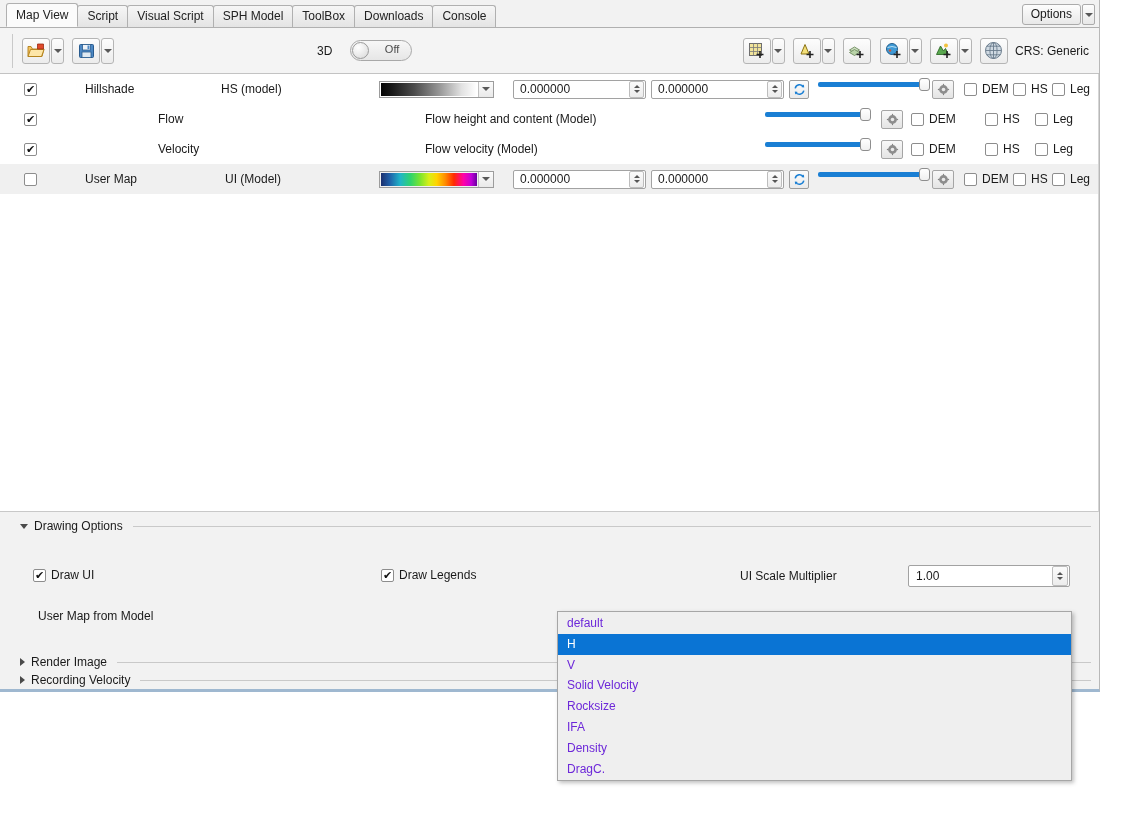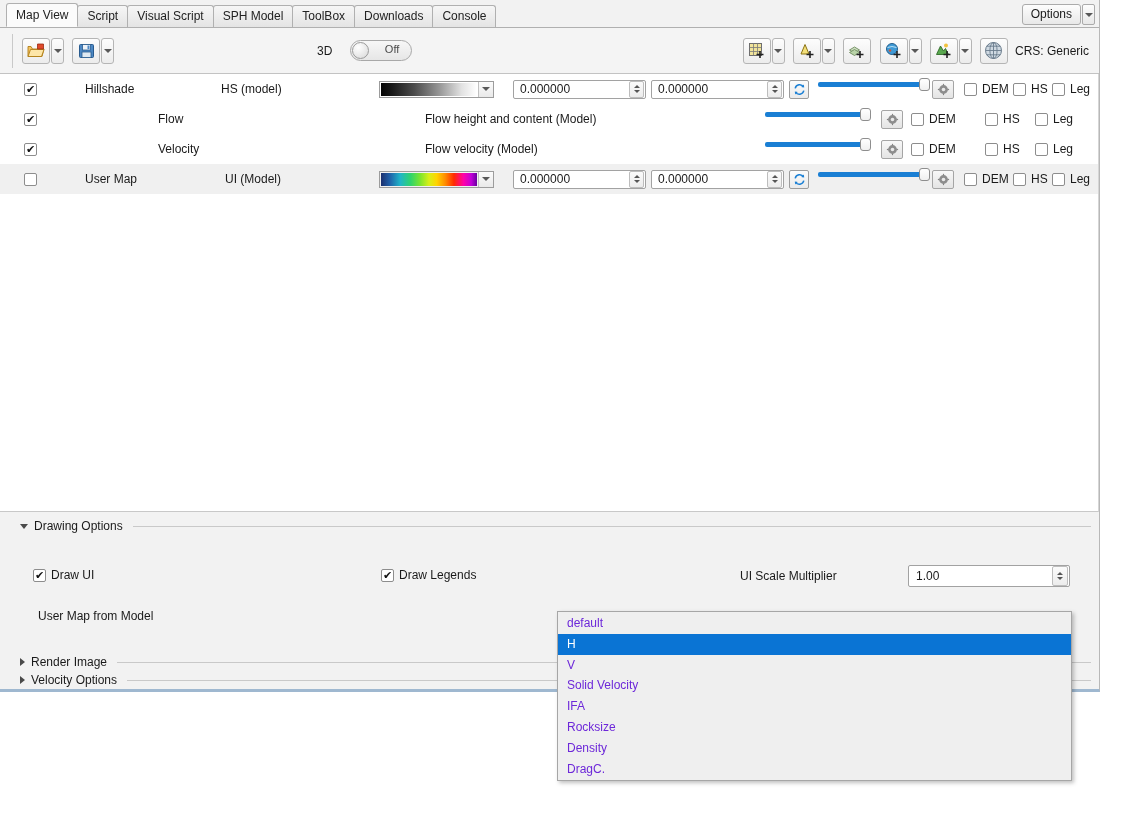--- a/index.html
+++ b/index.html
@@ -722,29 +722,29 @@
     <div class="sec-header">
       <span class="tri-right"></span>
       <span class="sec-title">Render Image</span>
       <span class="sec-line"></span>
     </div>
   </div>
 
   <div class="section">
     <div class="sec-header">
       <span class="tri-right"></span>
-      <span class="sec-title">Velocity Options</span>
+      <span class="sec-title">Recording Velocity</span>
       <span class="sec-line"></span>
     </div>
   </div>
 
 </div>
 
 <div id="dropdown-popup">
   <div class="dd-item">default</div>
   <div class="dd-item sel">H</div>
   <div class="dd-item">V</div>
   <div class="dd-item">Solid Velocity</div>
+  <div class="dd-item">Rocksize</div>
   <div class="dd-item">IFA</div>
-  <div class="dd-item">Rocksize</div>
   <div class="dd-item">Density</div>
   <div class="dd-item">DragC.</div>
 </div>
 
 </body></html>

